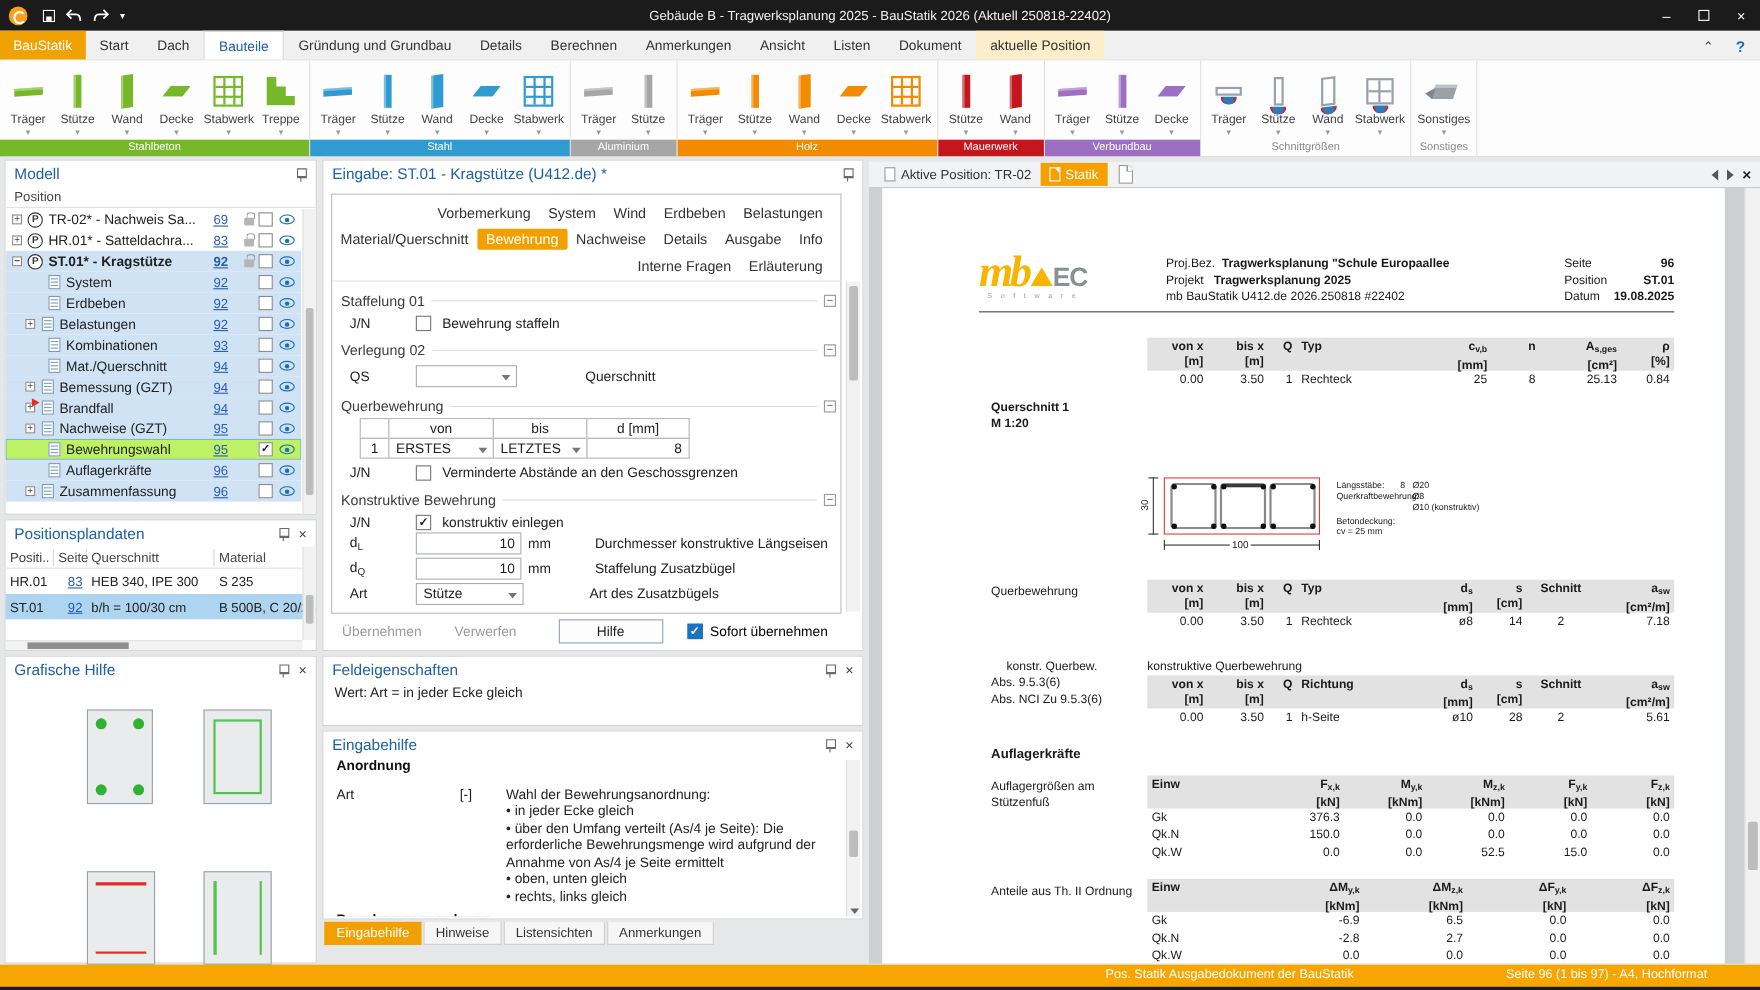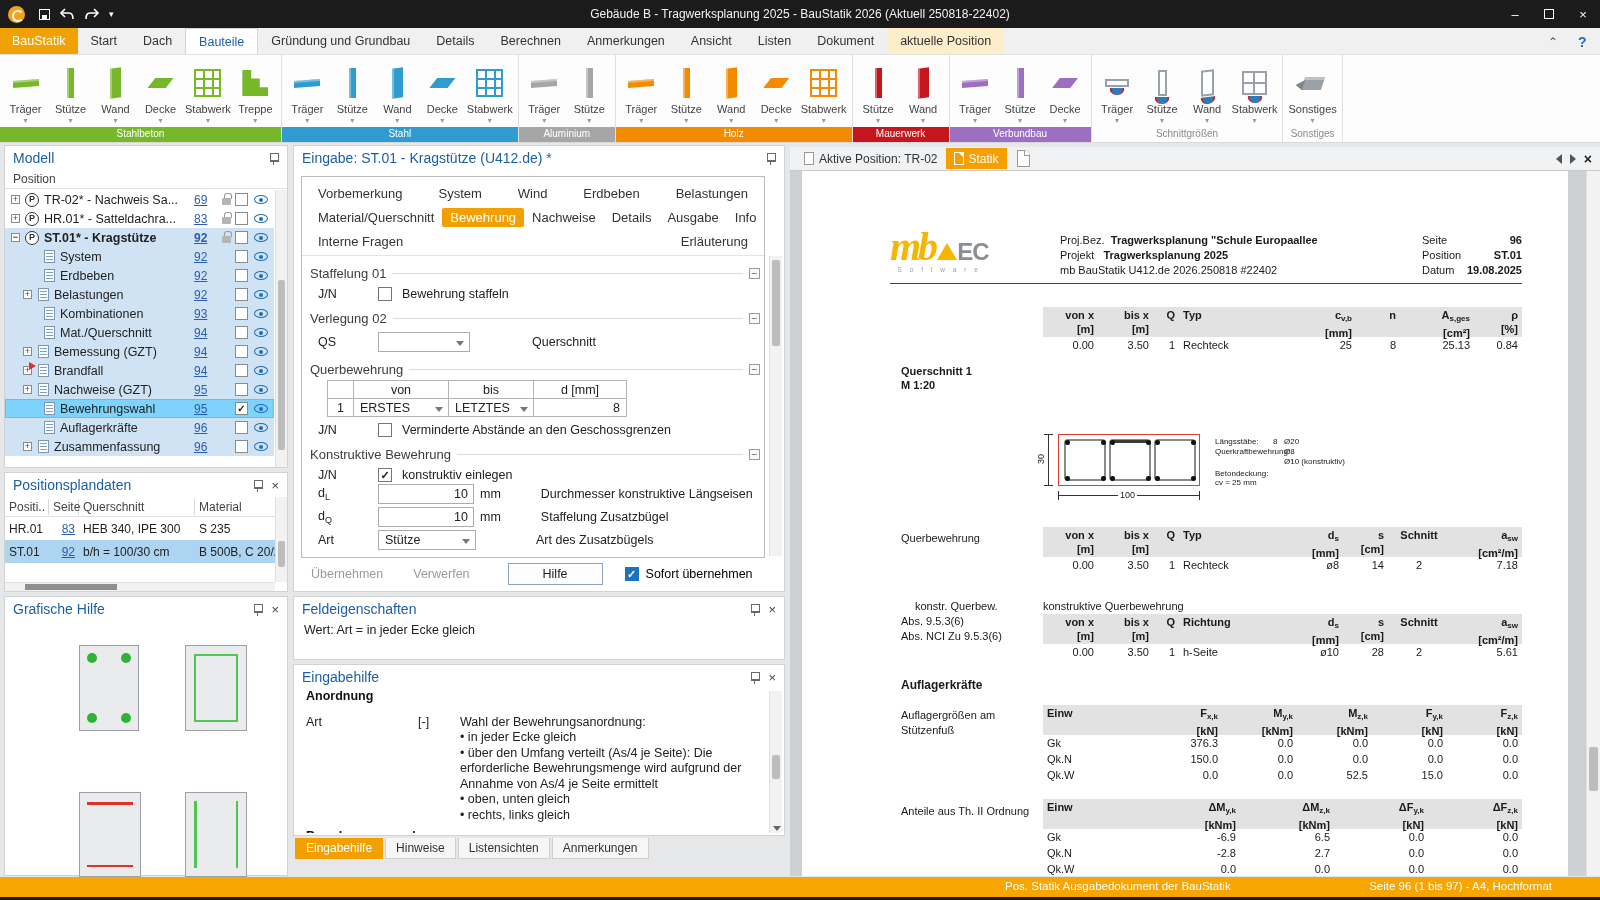--- a/index.html
+++ b/index.html
@@ -55,21 +55,21 @@
 .phead{height:24px;display:flex;align-items:center;padding:0 8px;color:#1d5fa7;font-size:14px}
 .phead .sp{flex:1}
 .pin{width:11px;height:13px;position:relative;opacity:.8;margin-left:8px}
 .pin::before{content:'';position:absolute;left:2px;top:1px;width:7px;height:6px;border:1px solid #444;border-bottom:2px solid #444;background:#fff}
 .pin::after{content:'';position:absolute;left:5px;top:9px;width:1px;height:4px;background:#444}
 .xbtn{font-size:13px;color:#444;margin-left:8px;line-height:13px}
 
 .colhdr{height:19px;border-bottom:1px solid #e0e0e0;font-size:12px;color:#444;display:flex;align-items:center;padding:0 8px}
 .trow{height:19px;display:flex;align-items:center;font-size:12.5px;color:#222;padding-right:2px;position:relative}
 .trow.grp{background:#cfe3f5}
-.trow.act{background:#7dd3fc;outline:1px solid #7fb2dd;outline-offset:-1px}
+.trow.act{background:#bef264;outline:1px solid #7fb2dd;outline-offset:-1px}
 .texp{width:9px;height:9px;border:1px solid #8a8a8a;background:#fff;font-size:9px;line-height:7px;text-align:center;color:#444;margin-left:6px;flex:none}
 .tspace{width:9px;margin-left:6px;flex:none}
 .tindent{width:18px;flex:none}
 .pico{width:14px;height:14px;border:1.4px solid #333;border-radius:50%;font-size:9px;font-weight:bold;line-height:11px;text-align:center;color:#333;margin:0 5px;flex:none;background:#fff}
 .dico{width:11px;height:13px;border:1px solid #7d97b5;background:#fff;margin:0 5px 0 6px;flex:none;position:relative}
 .dico::before{content:'';position:absolute;left:1px;top:2px;right:1px;height:1px;background:#7aa0c4;box-shadow:0 3px 0 #7aa0c4,0 6px 0 #7aa0c4}
 .flag{position:absolute;left:24px;top:1px;width:0;height:0;border-top:4px solid transparent;border-bottom:4px solid transparent;border-left:7px solid #e03028}
 .tlabel{white-space:nowrap;overflow:hidden;flex:1}
 .tpage{width:26px;color:#2a5db0;text-decoration:underline;font-size:12px;flex:none}
 .tlock{width:15px;flex:none;position:relative;height:13px}
@@ -92,21 +92,21 @@
 .hsb{position:absolute;height:9px;background:#f2f2f2;border-top:1px solid #e0e0e0}
 .hsb .thumb{position:absolute;top:1px;bottom:1px;background:#8f8f8f}
 
 .thumb-g{position:absolute;background:#e9ebed;border:1px solid #9aa0a6}
 .gdot{position:absolute;width:10px;height:10px;border-radius:50%;background:#2eb335}
 .grect{position:absolute;border:2px solid #52c452}
 .gline-h{position:absolute;height:2.5px;background:#e03028}
 .gline-v{position:absolute;width:2.5px;background:#52c452}
 
 .tabbox{position:absolute;border:1px solid #bdbdbd;background:#fff}
-.etabrow{display:flex;justify-content:space-between;align-items:center;height:24px;padding:0 8px}
+.etabrow{display:flex;justify-content:flex-end;align-items:center;height:24px;padding:0 8px}
 .etab{font-size:13px;color:#333;white-space:nowrap;cursor:pointer;padding:2px 8px}
 .etab.active{background:#f2a000;color:#fff;border-radius:2px}
 .sechdr{display:flex;align-items:center;margin:10px 4px 4px 8px;font-size:13px;color:#3c3c3c}
 .sechdr .ln{flex:1;border-bottom:1px solid #dcdcdc;margin:0 6px}
 .minusbox{width:11px;height:11px;border:1px solid #9a9a9a;font-size:10px;line-height:9px;text-align:center;color:#555;background:#fbfbfb}
 .frow{display:flex;align-items:center;margin:6px 4px 6px 16px;font-size:12.5px;color:#222}
 .flab{width:60px;flex:none}
 .flab .fsub{font-size:9px;vertical-align:-3px}
 .fchk{width:14px;height:14px;border:1px solid #767676;background:#fff;text-align:center;line-height:13px;font-size:11px;font-weight:bold;color:#222;margin-right:10px;flex:none}
 .fdd{height:20px;border:1px solid #a9adb3;background:#fff;display:flex;align-items:center;position:relative;padding:0 20px 0 6px;font-size:12.5px;color:#222}

